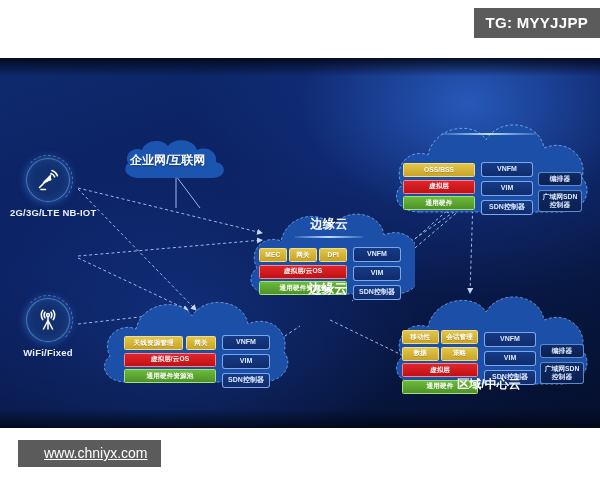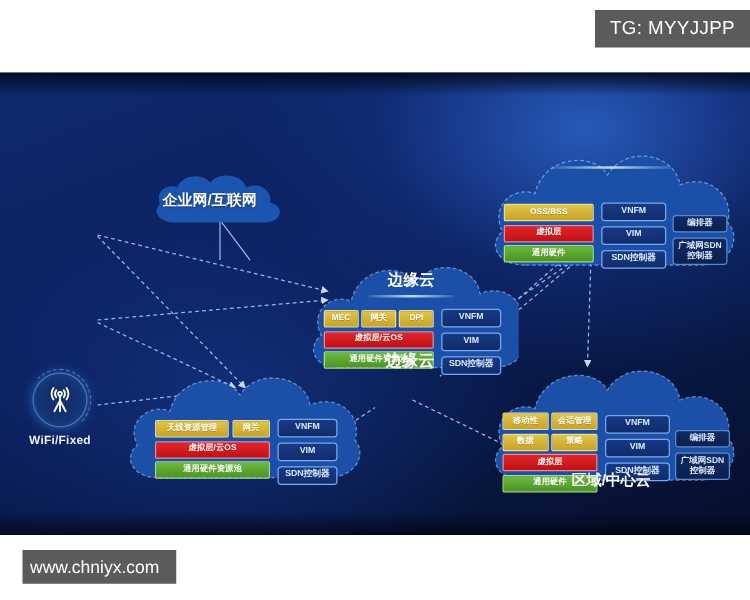--- a/index.html
+++ b/index.html
@@ -12,29 +12,31 @@
   #root { position: relative; width: 600px; height: 480px; background: #fff; }
 
   
   .top-band { position: absolute; left:0; top:0; width:600px; height:58px; background:#fff; }
   .tg-badge {
     position: absolute; right: 0; top: 8px;
     background: #5b5b5b; color: #fff;
     font-size: 15px; letter-spacing: .3px;
     padding: 6px 12px 7px 12px;
     white-space: nowrap;
+    font-weight: bold;
   }
 
   
   .bottom-band { position:absolute; left:0; top:428px; width:600px; height:52px; background:#fff; }
   .watermark {
     position:absolute; left:18px; top:440px;
     background:#5b5b5b; color:#fff;
-    font-size:14px; padding:5px 14px 6px 6px;
+    font-size:14px; padding:5px 14px 6px 26px;
     white-space:nowrap;
+    text-decoration:underline;
   }
 
   
   .slide {
     position:absolute; left:0; top:58px; width:600px; height:370px;
     background:
       radial-gradient(ellipse 62% 70% at 78% 12%, rgba(40,92,190,.95) 0%, rgba(22,56,140,.35) 45%, rgba(10,26,74,0) 75%),
       radial-gradient(ellipse 55% 60% at 30% 70%, rgba(20,52,132,.75) 0%, rgba(10,26,74,0) 72%),
       linear-gradient(160deg, #0e2a6e 0%, #0b2060 38%, #081844 72%, #050f2c 100%);
     overflow:hidden;
@@ -176,20 +178,35 @@
         <line x1="330" y1="262" x2="408" y2="300" marker-end="url(#arrowhd)"></line>
         <line x1="252" y1="300" x2="300" y2="268"></line>
       </g>
       <g fill="#ffffff">
         <circle cx="473" cy="141" r="3.6"></circle>
         <circle cx="300" cy="196" r="2.2" opacity="0.9"></circle>
       </g>
     </svg>
 
 
+    <div class="acc" style="left:10px; top:100px;">
+      <div class="ring">
+        <svg width="26" height="26" viewBox="0 0 26 26">
+          <g fill="none" stroke="#ffffff" stroke-width="1.6" stroke-linecap="round">
+            <path d="M4.5 20.5 L12 13"></path>
+            <path d="M6 22.5 L10.5 22.5"></path>
+            <path d="M16 6.5 a5.5 5.5 0 0 1 3.6 3.3"></path>
+            <path d="M17 3.5 a8.6 8.6 0 0 1 5.4 5.2"></path>
+          </g>
+          <path d="M7.5 15.5 a7 7 0 0 0 8.5 -8.5 z" fill="#ffffff"></path>
+          <circle cx="14.8" cy="12.2" r="1.6" fill="#ffffff"></circle>
+        </svg>
+      </div>
+      <div class="lbl">2G/3G/LTE NB-IOT</div>
+    </div>
 
 
     <div class="acc" style="left:10px; top:240px;">
       <div class="ring">
         <svg width="24" height="24" viewBox="0 0 24 24">
           <g fill="none" stroke="#ffffff" stroke-width="1.5" stroke-linecap="round">
             <circle cx="12" cy="7" r="1.5"></circle>
             <path d="M9 4.2 a5 5 0 0 0 0 5.6"></path>
             <path d="M15 4.2 a5 5 0 0 1 0 5.6"></path>
             <path d="M6.8 2.4 a8.4 8.4 0 0 0 0 9.2"></path>

